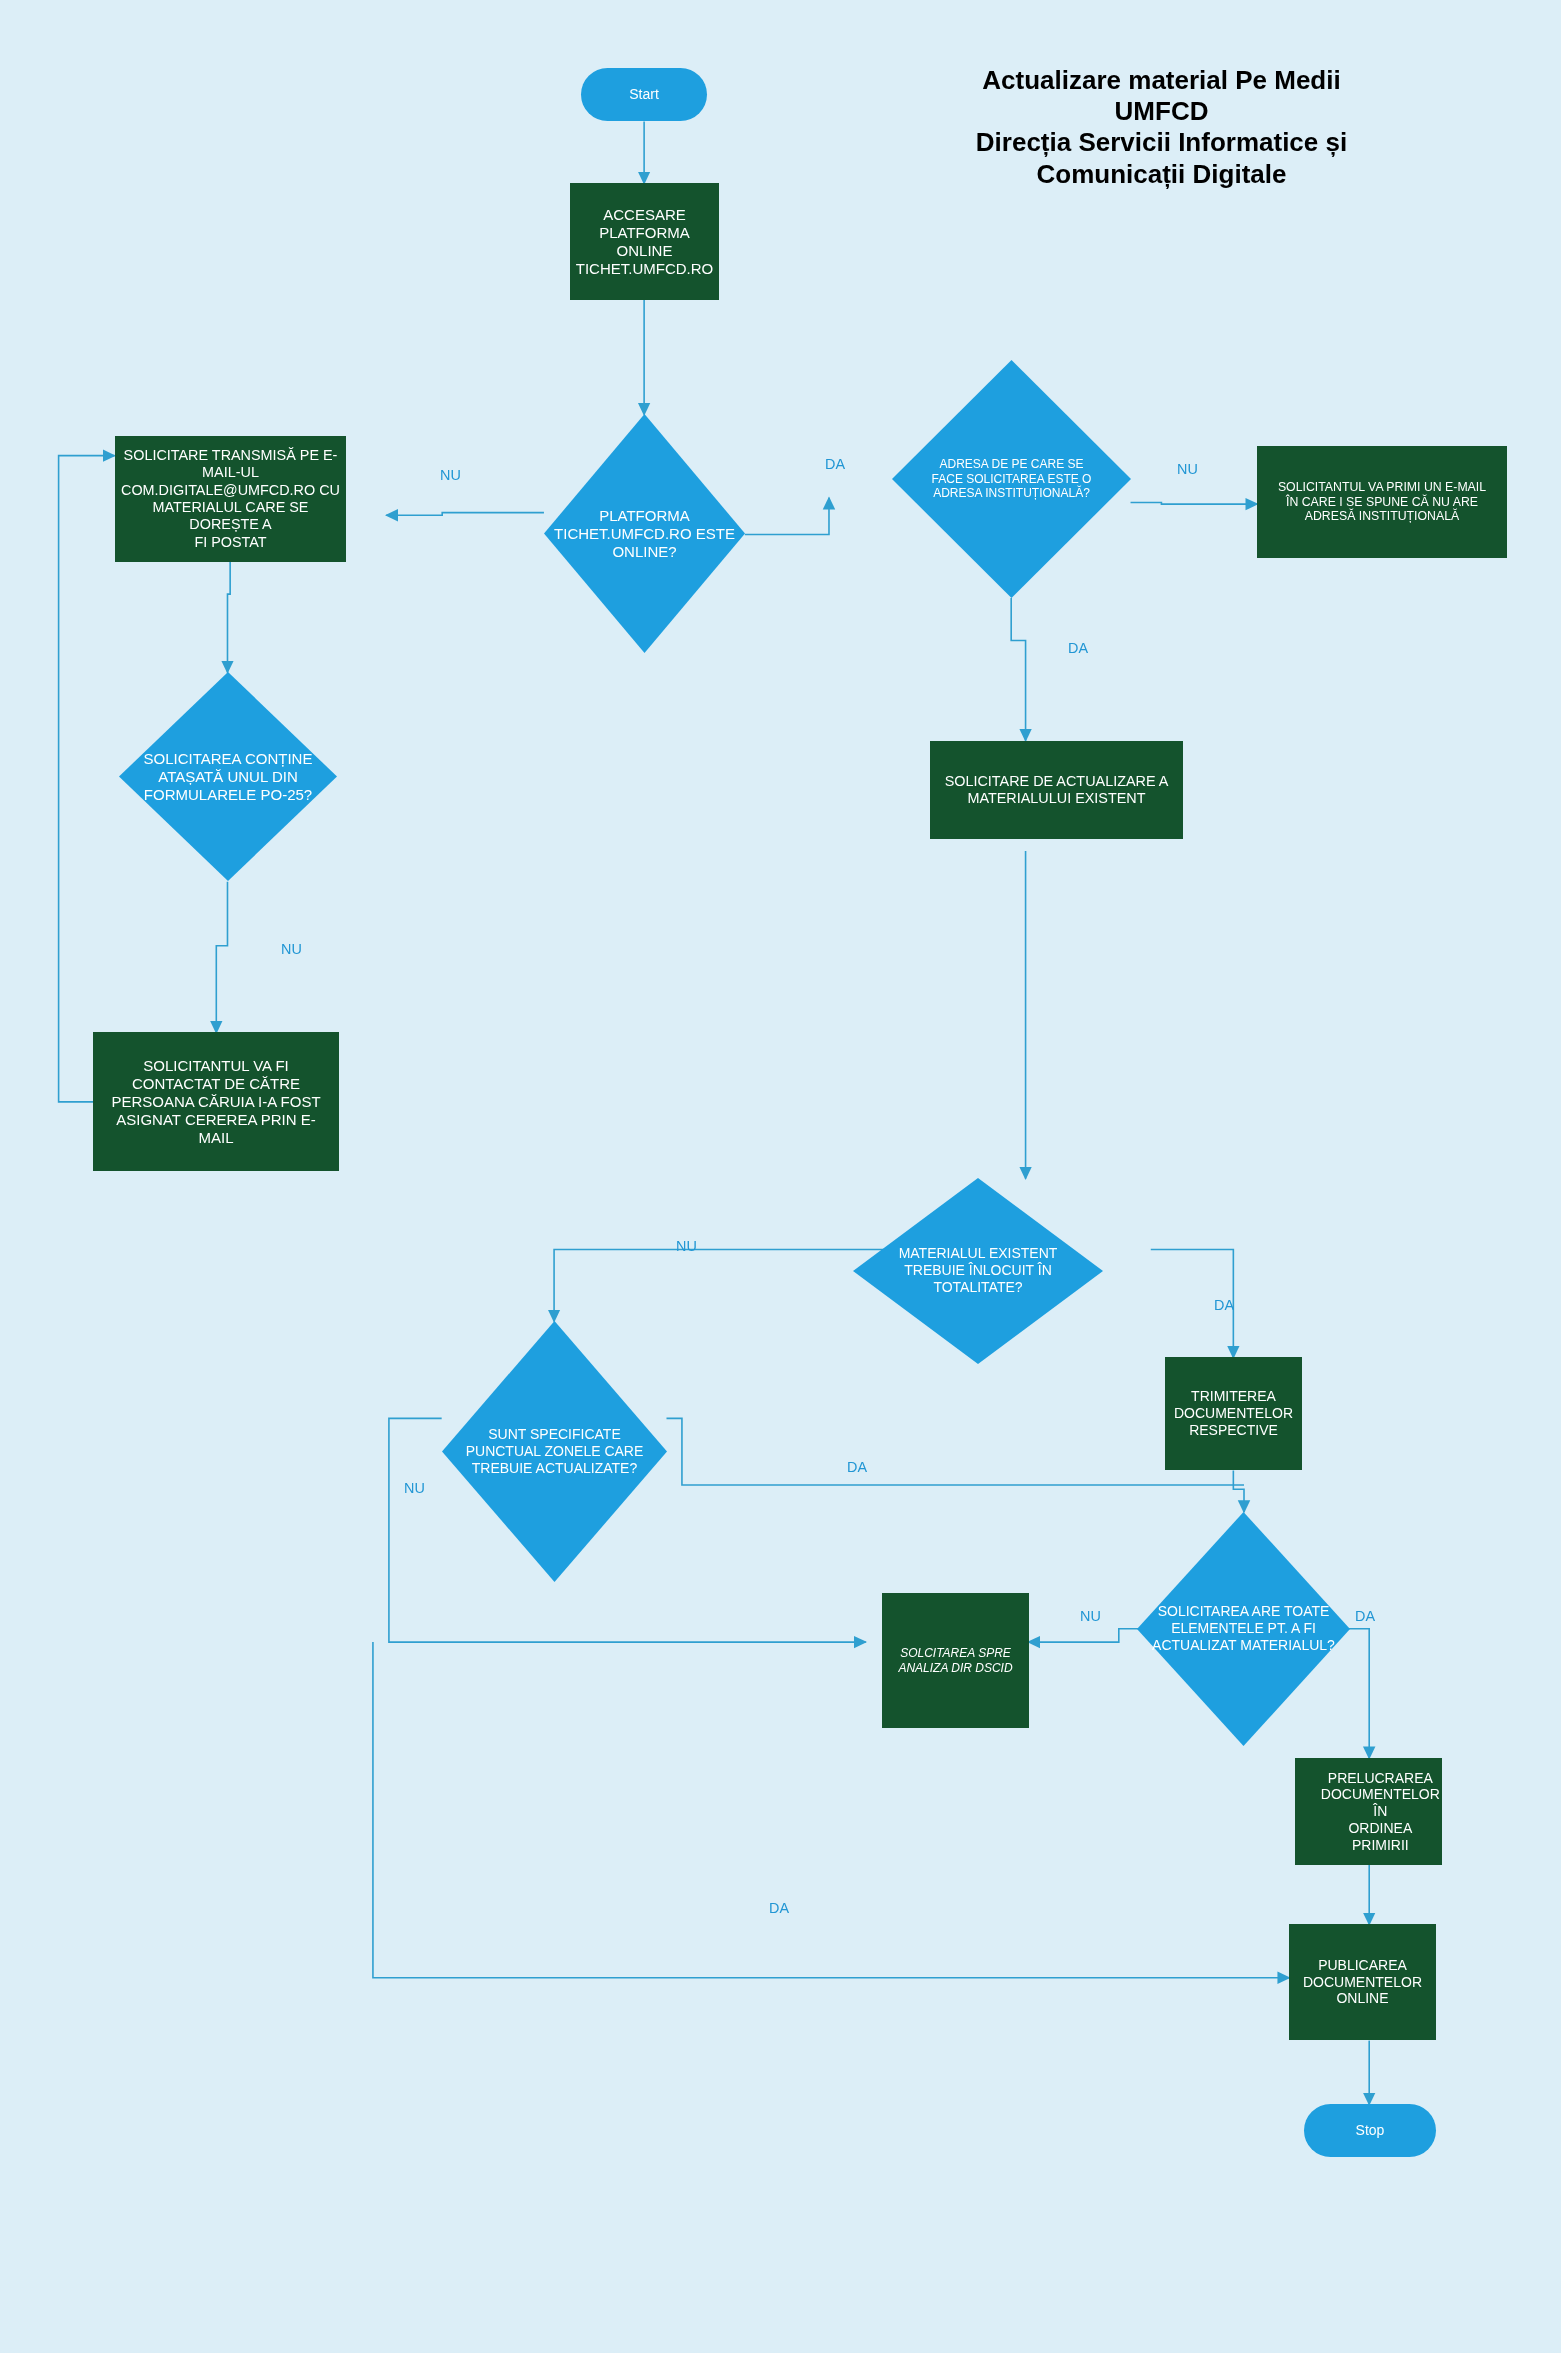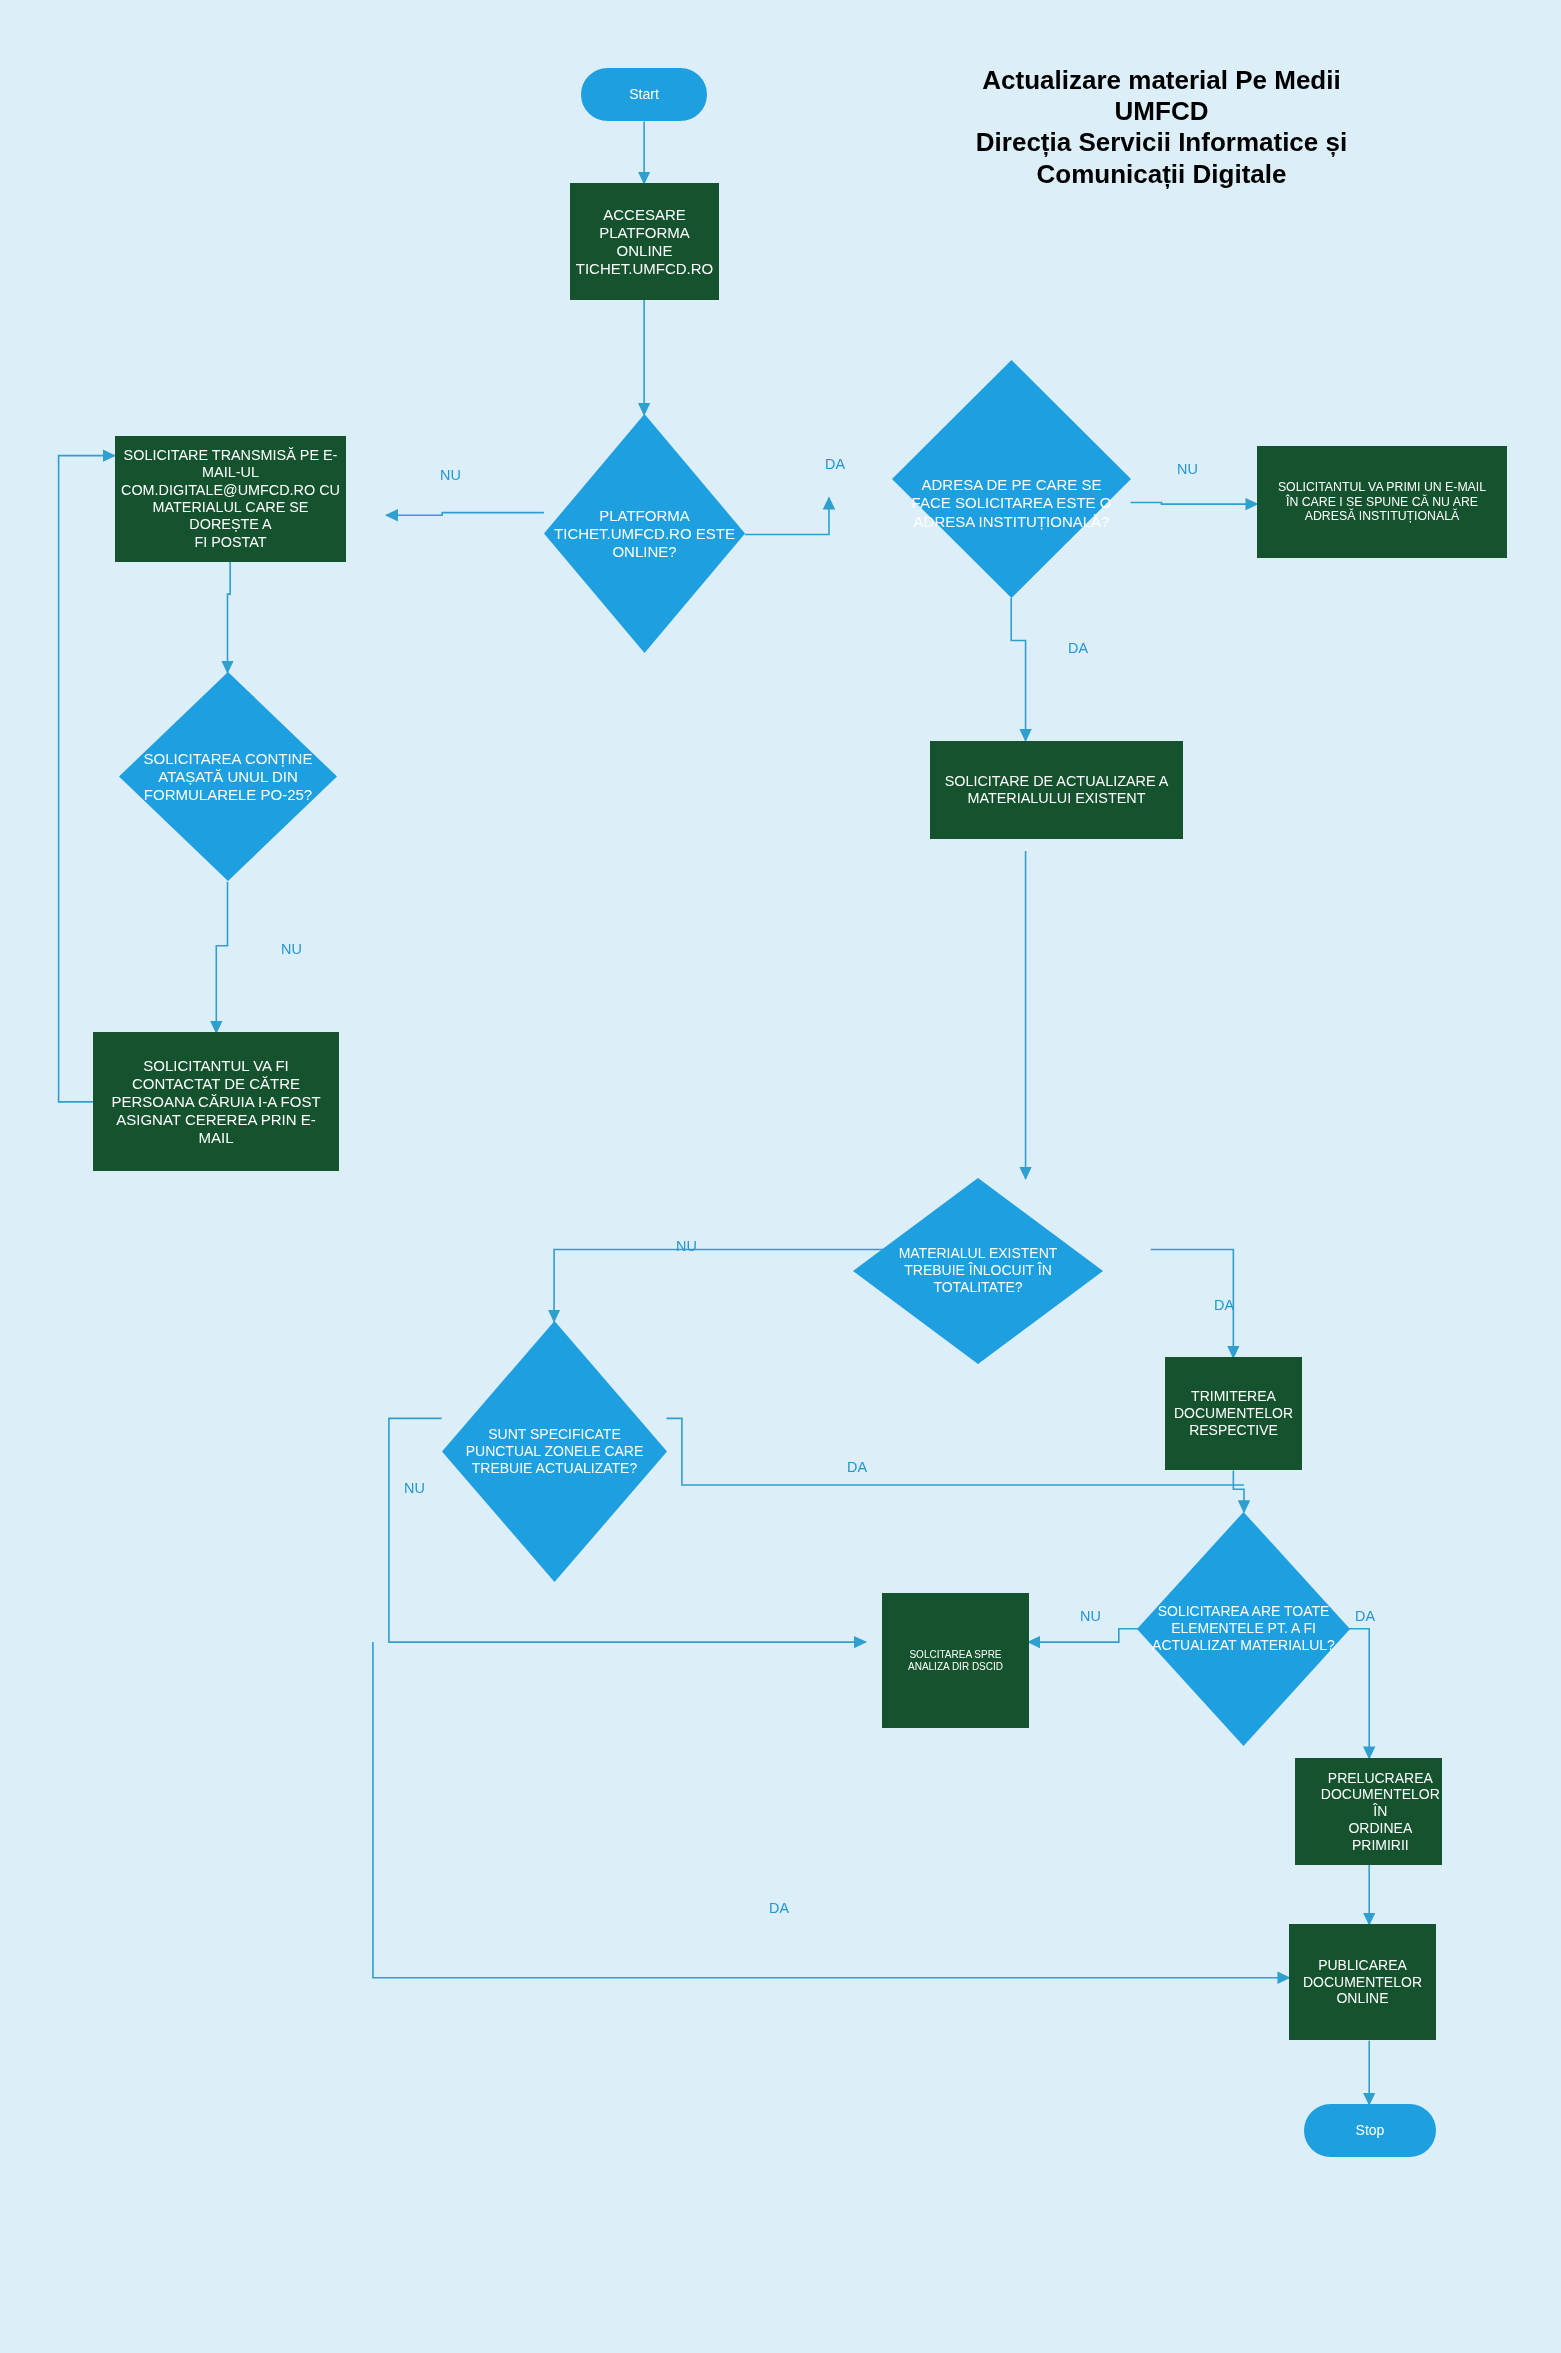--- a/index.html
+++ b/index.html
@@ -111,21 +111,21 @@
   <div class="node rect" style="left:115px;top:436px;width:231px;height:126px;">
     <span class="txt" style="font-size:14.4px;white-space:pre-line;">SOLICITARE TRANSMISĂ  PE E-
 MAIL-UL
 COM.DIGITALE@UMFCD.RO CU
 MATERIALUL CARE SE DOREȘTE A
 FI POSTAT</span>
   </div>
 
   <div class="diamond" style="left:892px;top:360px;width:239px;height:238px;">
     <div class="shape"></div>
-    <span class="txt" style="font-size:15px;white-space:pre-line;margin-top:24px;">ADRESA DE PE CARE SE
+    <span class="txt" style="font-size:12px;white-space:pre-line;">ADRESA DE PE CARE SE
 FACE SOLICITAREA ESTE O
 ADRESA INSTITUȚIONALĂ?</span>
   </div>
 
   <div class="node rect" style="left:1257px;top:446px;width:250px;height:112px;">
     <span class="txt" style="font-size:12.3px;white-space:pre-line;">SOLICITANTUL VA PRIMI UN E-MAIL
 ÎN CARE I SE SPUNE CĂ NU ARE
 ADRESĂ INSTITUȚIONALĂ</span>
   </div>
 
@@ -163,21 +163,21 @@
   </div>
 
   <div class="diamond" style="left:442px;top:1321px;width:225px;height:261px;">
     <div class="shape"></div>
     <span class="txt" style="font-size:14px;white-space:pre-line;">SUNT SPECIFICATE
 PUNCTUAL ZONELE CARE
 TREBUIE ACTUALIZATE?</span>
   </div>
 
   <div class="node rect" style="left:882px;top:1593px;width:147px;height:135px;">
-    <span class="txt" style="font-size:10px;white-space:pre-line;">SOLCITAREA SPRE
+    <span class="txt" style="font-size:12px;white-space:pre-line;font-style:italic;">SOLCITAREA SPRE
 ANALIZA DIR DSCID</span>
   </div>
 
   <div class="diamond" style="left:1137px;top:1512px;width:213px;height:234px;">
     <div class="shape"></div>
     <span class="txt" style="font-size:14px;white-space:pre-line;">SOLICITAREA ARE TOATE
 ELEMENTELE PT. A FI
 ACTUALIZAT MATERIALUL?</span>
   </div>
 

